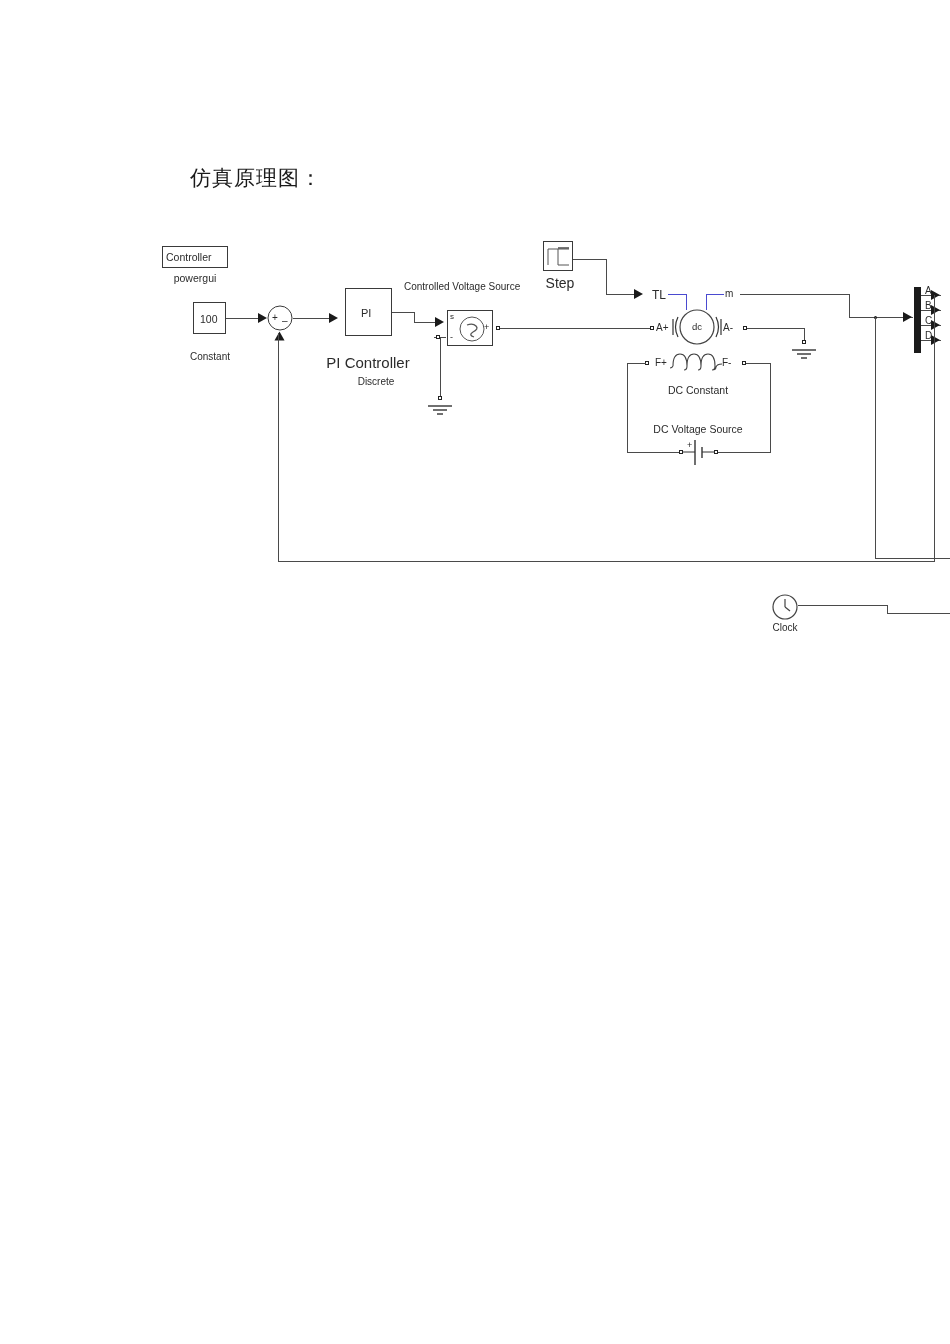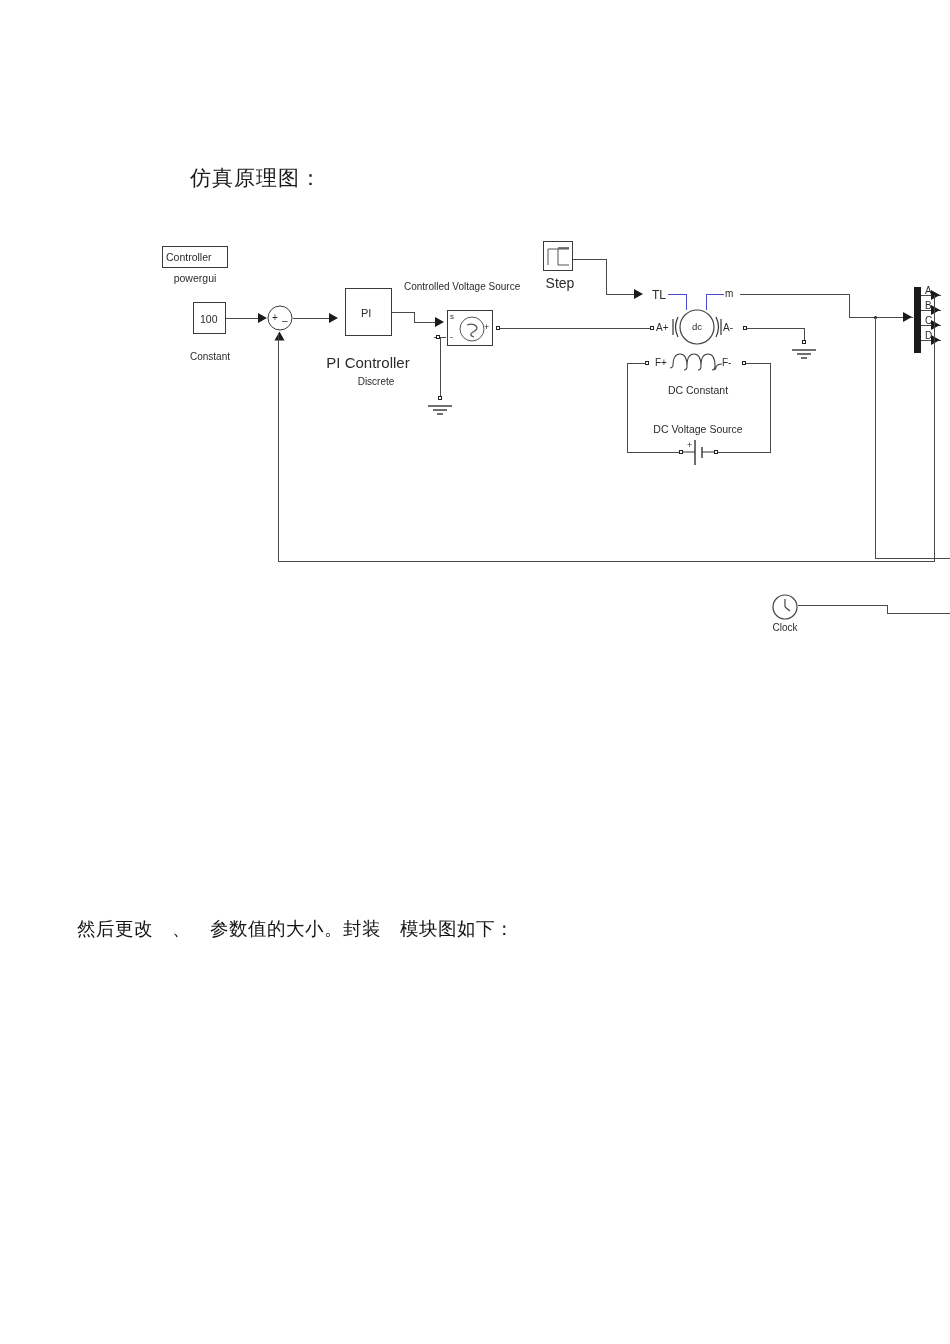--- a/index.html
+++ b/index.html
@@ -224,15 +224,14 @@
       <line x1="13" y1="13" x2="18" y2="17" stroke="#444" stroke-width="1.2"></line>
     </svg>
     <div class="lbl c" style="left:785px;top:622px;font-size:10px;">Clock</div>
 
     <div class="wire h" style="left:798px;top:605px;width:90px;"></div>
     <div class="wire v" style="left:887px;top:605px;height:9px;"></div>
     <div class="wire h" style="left:887px;top:613px;width:63px;"></div>
 
   </div>
 
-  <div class="cn-para" style="left:77px;top:916px;">然后更改　、　参数值的大小。封装　模块图如下：</div>
 
 </div>
 
 </body></html>

